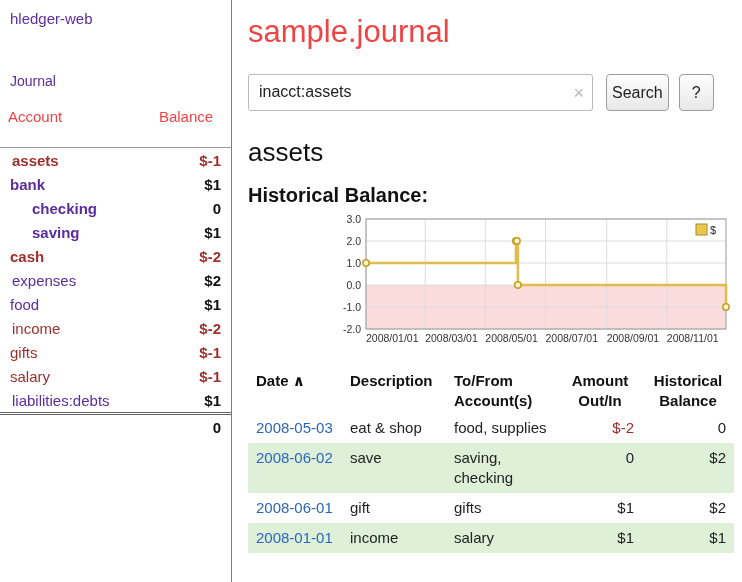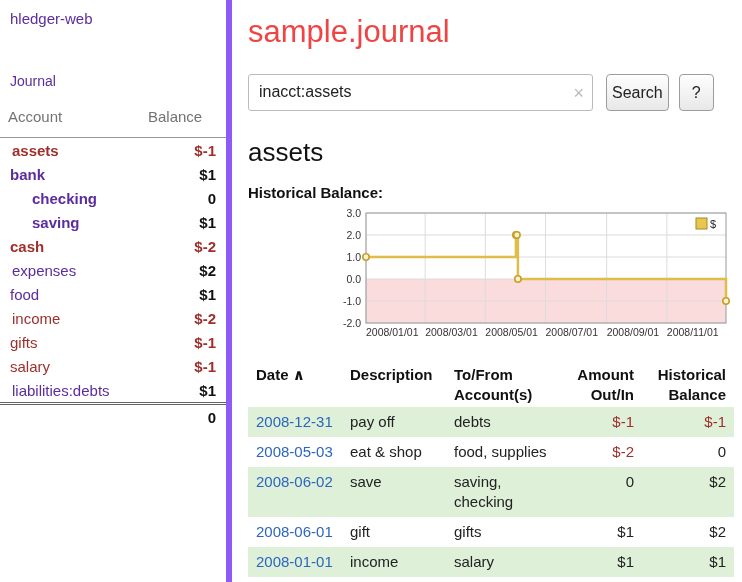--- a/index.html
+++ b/index.html
@@ -1,55 +1,55 @@
 <!DOCTYPE html>
 <html style="--purple: #5b2d9e; --negative: #9e2f2b; --link-blue: #2a66c0; --row-green: #dff0d8;"><head>
 <meta charset="utf-8">
 <style>
   html,body { margin:0; padding:0; background:#fff; }
   body { font-family:"Liberation Sans","DejaVu Sans",sans-serif; color:#222; }
   .app { position:relative; width:742px; height:582px; overflow:hidden; }
 
   
-  .sidebar { position:absolute; left:0; top:0; bottom:0; width:232px; border-right:6px solid #8b5cf6; box-sizing:border-box; padding-top:8px; }
+  .sidebar { position:absolute; left:0; top:0; bottom:0; width:232px; border-right:1px solid #8b5cf6; box-sizing:border-box; padding-top:8px; }
   .brand { display:block; margin:2px 0 0 10px; color:var(--purple); font-size:15px; text-decoration:none; cursor:pointer; }
   .journal { display:block; margin:46px 0 0 10px; color:var(--purple); font-size:14px; text-decoration:none; cursor:pointer; }
   table.accounts { width:100%; border-collapse:collapse; margin-top:16px; font-size:15px; }
-  table.accounts th { font-weight:400; text-align:left; padding:3px 8px 12px 8px; border-bottom:1px solid #999; color:#737373; }
-  table.accounts th.bal-h { text-align:left; padding-right:10px; }
+  table.accounts th { font-weight:400; text-align:left; padding:3px 8px 22px 8px; border-bottom:1px solid #999; color:#ef4444; }
+  table.accounts th.bal-h { text-align:center; padding-right:10px; }
   table.accounts td { padding:2.5px 8px; line-height:19px; }
   table.accounts td.bal { text-align:right; padding-right:10px; font-weight:bold; color:#111; white-space:nowrap; }
   a.acct { color:var(--purple); text-decoration:none; cursor:pointer; display:inline-block; }
   a.acct.lvl1 { margin-left:4px; }
   a.acct.lvl2 { margin-left:2px; }
   a.acct.lvl3 { margin-left:24px; }
   a.acct.b { font-weight:bold; }
   .neg { color:var(--negative) !important; }
   tr.total-row td { border-top:3px double #666; padding-top:3px; }
 
   
   main { position:absolute; left:233px; top:0; right:0; bottom:0; padding:6px 8px 0 15px; box-sizing:border-box; }
   h1 { font-size:31px; font-weight:400; margin:8px 0 0 0; color:#ef4444; }
   .searchrow { margin-top:24px; display:flex; align-items:center; }
   .searchbox { position:relative; width:345px; }
   .searchbox input { width:100%; height:37px; font-size:16px; padding:0 30px 2px 10px; border:1px solid #bbb; border-radius:3px; box-sizing:border-box; color:#222; font-family:inherit; }
   .clear { position:absolute; right:9px; top:50%; transform:translateY(-50%); color:#b9b9b9; font-size:18px; line-height:1; cursor:pointer; }
   .btn { margin-left:13px; height:37px; padding:0 5px; font-size:16px; font-family:inherit; background:linear-gradient(#fefefe,#e8e8e8); border:1px solid #9d9d9d; border-radius:4px; color:#222; cursor:pointer; }
   .btn.help { margin-left:10px; padding:0 12px; }
   h2 { margin:26px 0 0 0; font-size:26px; font-weight:400; color:#111; }
-  .chart-label { margin:16px 0 4px 0; font-weight:bold; font-size:15px; color:#111; }
+  .chart-label { margin:16px 0 4px 0; font-weight:bold; font-size:20px; color:#111; }
   .chart { margin-left:-7px;text-align:right; }
 
   
   table.register { margin-top:12px; border-collapse:collapse; width:100%; font-size:15px; table-layout:fixed; }
   table.register col.c1 { width:94px; } table.register col.c2 { width:104px; }
   table.register col.c3 { width:112px; } table.register col.c4 { width:84px; }
   table.register col.c5 { width:92px; }
   table.register th { text-align:left; vertical-align:top; padding:2px 8px; line-height:20px; font-weight:bold; color:#111; }
-  table.register th.r { text-align:right; }
+  table.register th.r { text-align:center; }
   table.register td { padding:5px 8px; vertical-align:top; line-height:20px; }
   table.register tr.green { background:var(--row-green); }
   td.amt { text-align:right; white-space:nowrap; }
   td.pre { white-space:pre-line; }
   a.datelink { color:var(--link-blue); text-decoration:none; cursor:pointer; white-space:nowrap; }
   a.sortlink { color:#111; text-decoration:none; cursor:pointer; }
   .caret { font-weight:bold; }
 </style>
 </head>
 <body>
@@ -185,27 +185,20 @@
           <th>
             <a class="sortlink"><span>Date</span> <span class="caret">∧</span></a>
           </th>
           <th>Description</th>
           <th>To/From Account(s)</th>
           <th class="r">Amount Out/In</th>
           <th class="r">Historical Balance</th>
         </tr>
       </thead>
       <tbody>
-          <tr class="green">
-            <td class=""><a class="datelink">2008-12-31</a></td>
-            <td class="">pay off</td>
-            <td class="pre">debts</td>
-            <td class="amt neg">$-1</td>
-            <td class="amt neg">$-1</td>
-          </tr>
           <tr>
             <td class=""><a class="datelink">2008-05-03</a></td>
             <td class="">eat &amp; shop</td>
             <td class="pre">food, supplies</td>
             <td class="amt neg">$-2</td>
             <td class="amt">0</td>
           </tr>
           <tr class="green">
             <td class=""><a class="datelink">2008-06-02</a></td>
             <td class="">save</td>

